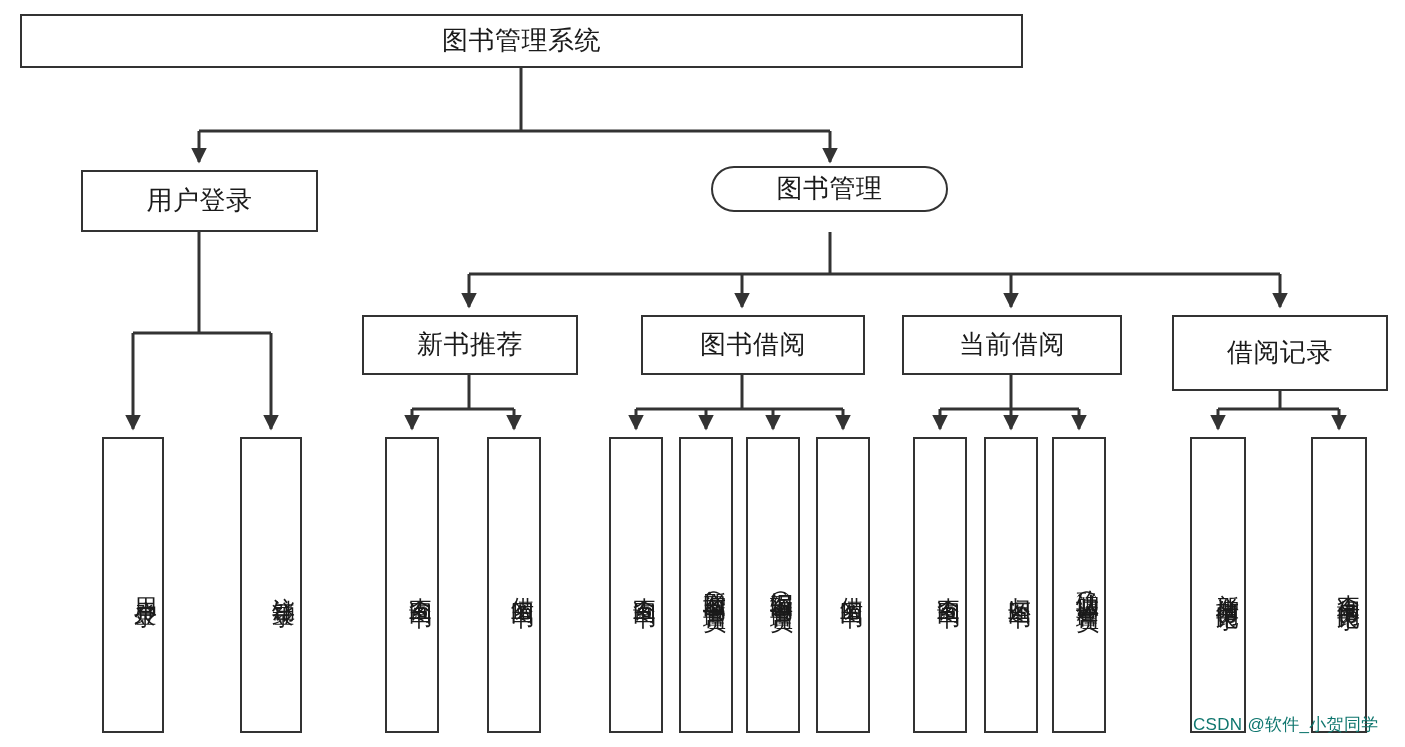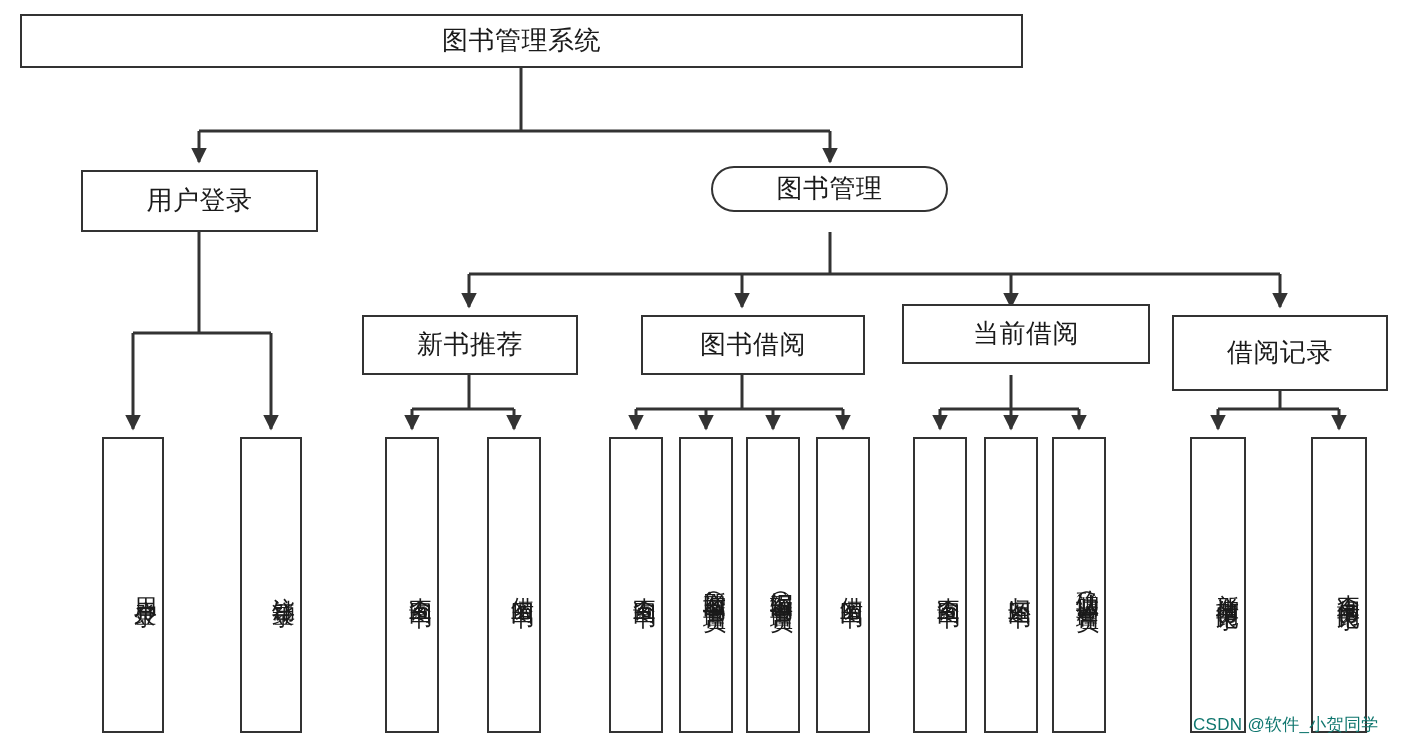--- a/index.html
+++ b/index.html
@@ -127,21 +127,21 @@
     </g>
   </svg>
 
   <div class="node horiz" style="left: 20px; top: 14px; width: 1003px; height: 54px;">图书管理系统</div>
 
   <div class="node horiz" style="left: 81px; top: 170px; width: 237px; height: 62px;">用户登录</div>
   <div class="node horiz" style="left: 711px; top: 166px; width: 237px; height: 46px; border-radius: 31px;">图书管理</div>
 
   <div class="node horiz" style="left: 362px; top: 315px; width: 216px; height: 60px;">新书推荐</div>
   <div class="node horiz" style="left: 631px; top: 315px; width: 224px; height: 60px; margin-left: 10px;">图书借阅</div>
-  <div class="node horiz" style="left: 902px; top: 304px; width: 248px; height: 60px;">当前借阅</div>
+  <div class="node horiz" style="left: 902px; top: 315px; width: 220px; height: 60px;">当前借阅</div>
   <div class="node horiz" style="left: 1172px; top: 315px; width: 216px; height: 76px;">借阅记录</div>
 
   <div class="node vert" style="left: 102px; top: 437px; width: 62px; height: 296px;">
       <span class="vlabel">用户登录</span>
     </div>
   <div class="node vert" style="left: 240px; top: 437px; width: 62px; height: 296px;">
       <span class="vlabel">注销登录</span>
     </div>
   <div class="node vert" style="left: 385px; top: 437px; width: 54px; height: 296px;">
       <span class="vlabel">查询图书</span>

